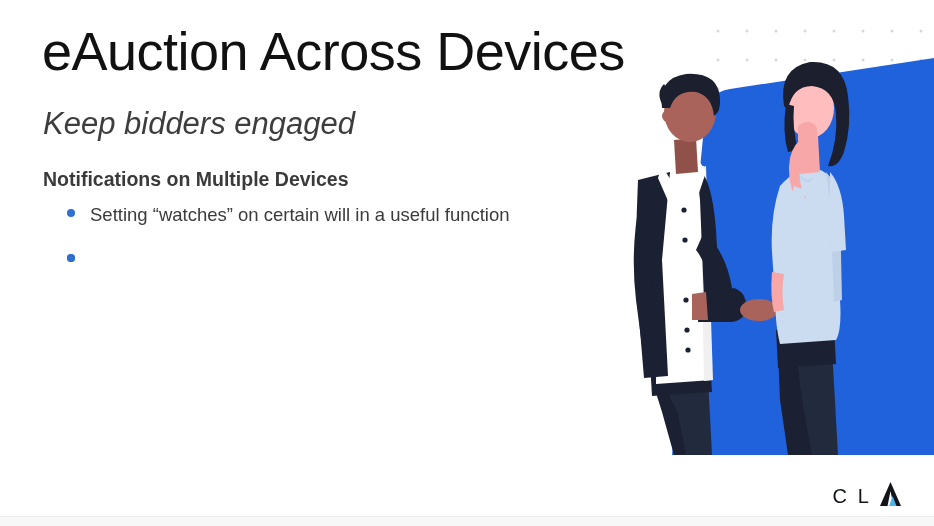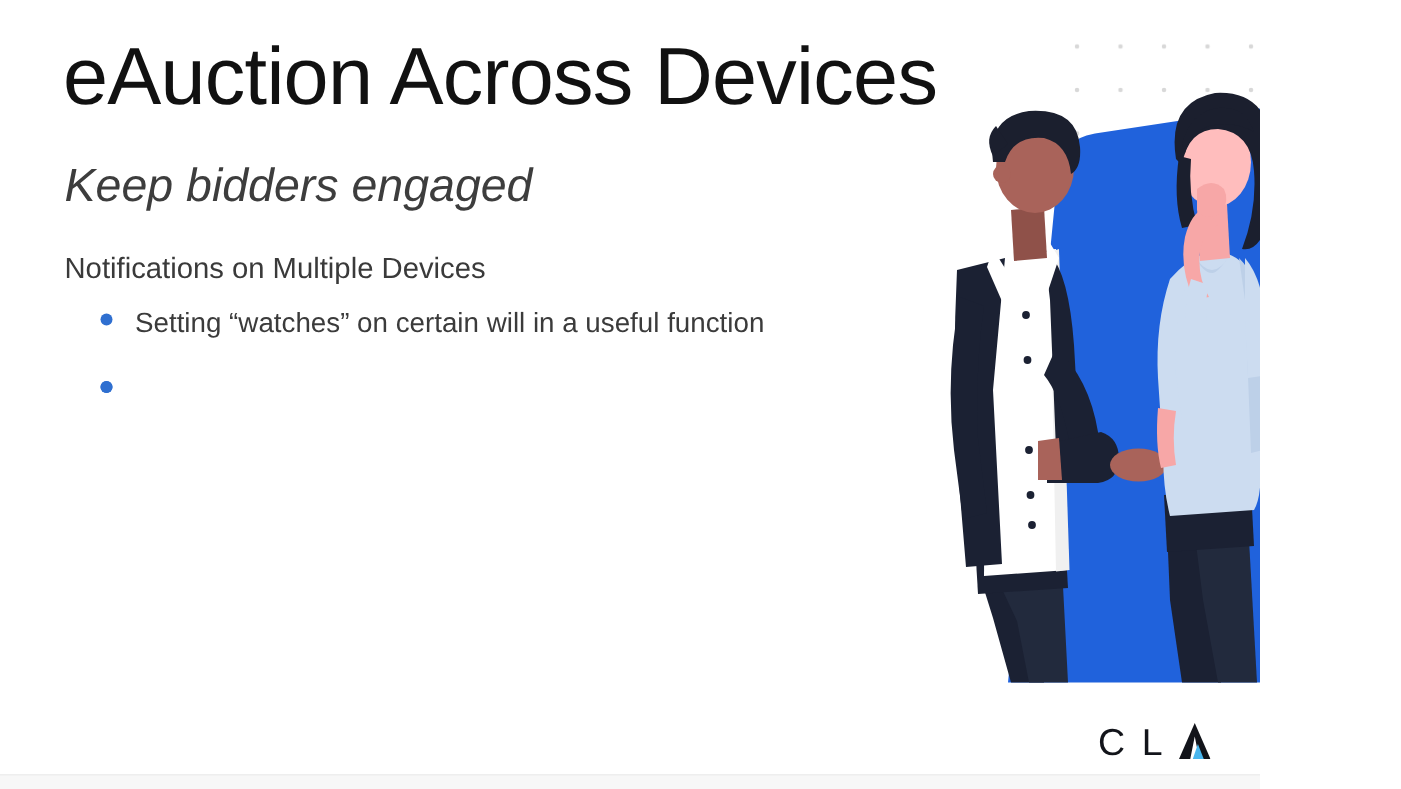--- a/index.html
+++ b/index.html
@@ -7,21 +7,21 @@
     padding: 0;
     background: #ffffff;
   }
 
   body {
     font-family: "Liberation Sans", sans-serif;
   }
 
   #slide {
     position: relative;
-    width: 840px;
+    width: 934px;
     height: 526px;
     background: #ffffff;
     overflow: hidden;
   }
 
   
   #graphic {
     position: absolute;
     left: 600px;
     top: 0;
@@ -65,21 +65,21 @@
     white-space: nowrap;
     line-height: 1.2;
     text-align: center;
   }
 
   #section-heading {
     position: absolute;
     left: 1px;
     top: 168px;
     font-size: 19.5px;
-    font-weight: normal;
+    font-weight: bold;
     color: #3a3a3a;
     white-space: nowrap;
     text-align: right;
   }
 
   #bullet-list {
     position: absolute;
     left: 0;
     top: 203px;
     width: 560px;
@@ -110,21 +110,21 @@
   
   #logo {
     position: absolute;
     right: 22px;
     top: 483px;
     display: flex;
     align-items: center;
   }
 
   #logo .logo-text {
-    font-size: 25px;
+    font-size: 20px;
     font-weight: 300;
     letter-spacing: 11px;
     color: #12141a;
     line-height: 1;
   }
 
   #logo .logo-a {
     position: relative;
     display: inline-block;
     width: 21px;

